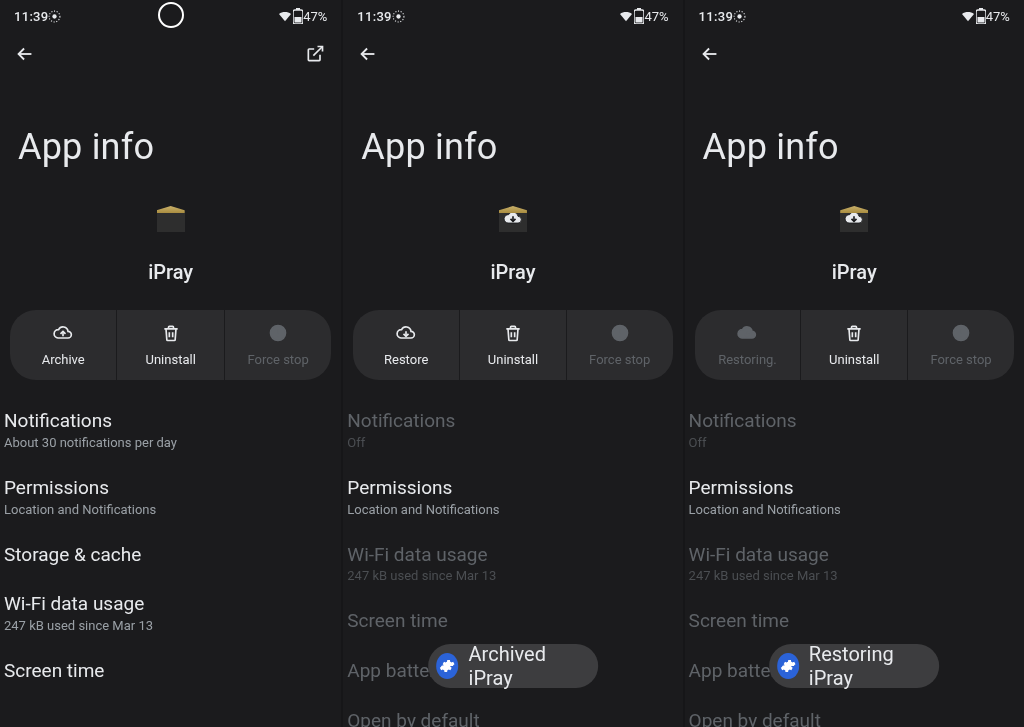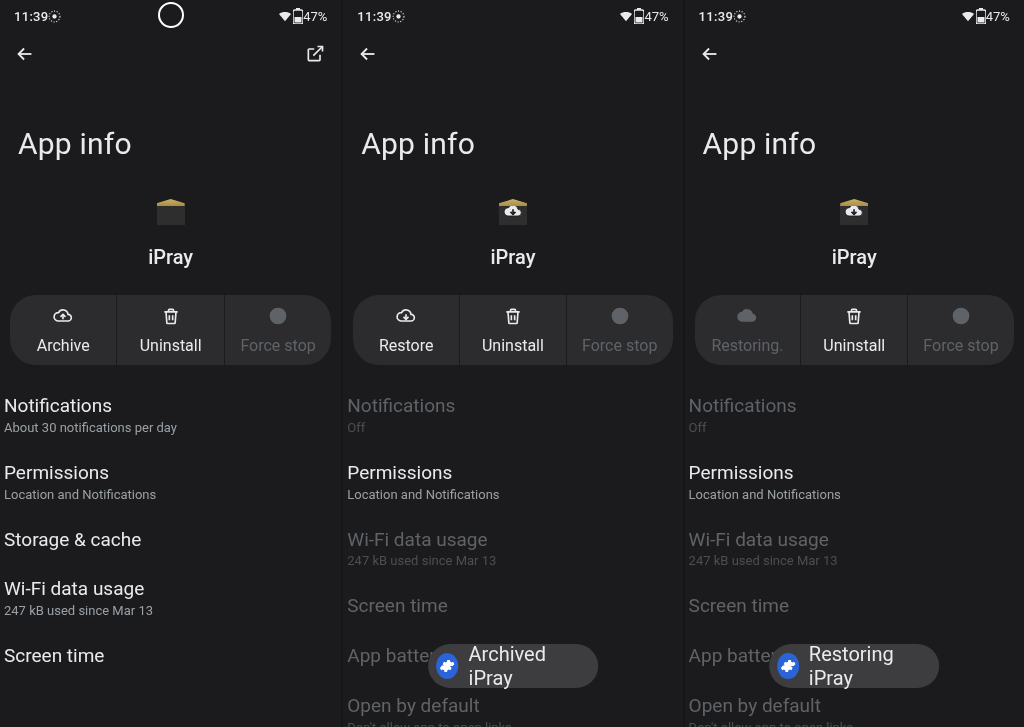--- a/index.html
+++ b/index.html
@@ -59,37 +59,37 @@
     align-items:center;
     justify-content:space-between;
     height:44px;
     padding:0 16px 0 14px;
   }
   .nav-bar .spacer { flex:1;}
   .nav-bar svg, .status-bar svg { display:block;}
 
   h1.page-title {
     font-weight:400;
-    font-size:30px;
+    font-size:36px;
     margin:50px 0 0 18px;
     letter-spacing:.2px;
   }
 
   .app-header {
     display:flex;
     flex-direction:column;
     align-items:center;
     margin-top:30px;
   }
   .app-icon-wrap {
     width:40px;height:40px;
     display:flex;align-items:center;justify-content:center;
   }
   .app-name {
-    margin-top:14px;
+    margin-top:22px;
     font-size:20px;
     font-weight:500;
   }
 
   
   .actions {
     margin:26px 10px 0 10px;
     display:flex;
     gap:1px;
     border-radius:26px;
@@ -98,21 +98,21 @@
   .action-btn {
     flex:1;
     background:var(--btn-bg);
     display:flex;
     flex-direction:column;
     align-items:center;
     justify-content:center;
     gap:6px;
     height:70px;
     color:var(--fg);
-    font-size:16px;
+    font-size:13px;
   }
   .action-btn.disabled { color: var(--fg-disabled); }
   .action-btn.disabled svg { stroke: var(--fg-disabled); fill: var(--fg-disabled);}
   .action-btn .label { font-weight:400; }
 
   
   .setting-list {
     margin-top:16px;
   }
   .setting-item {

